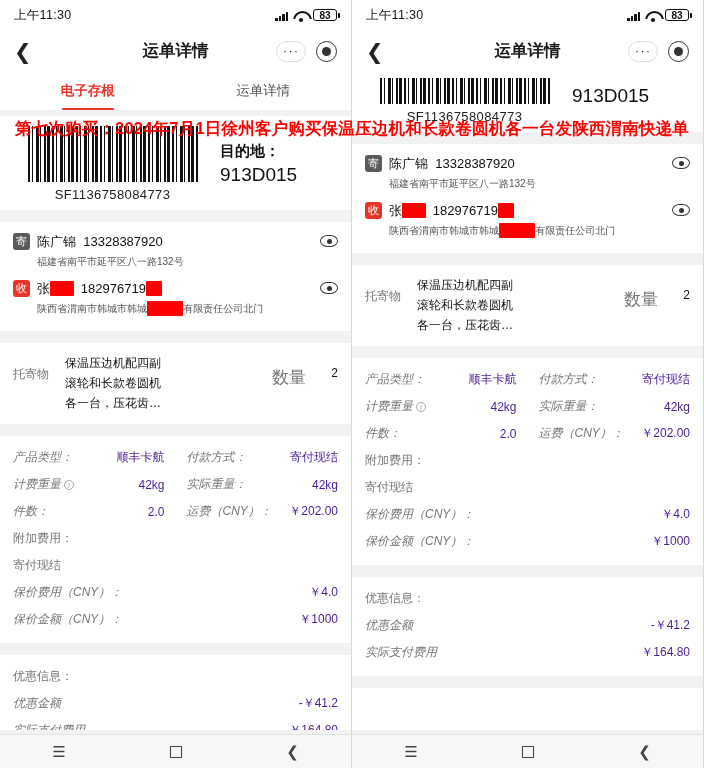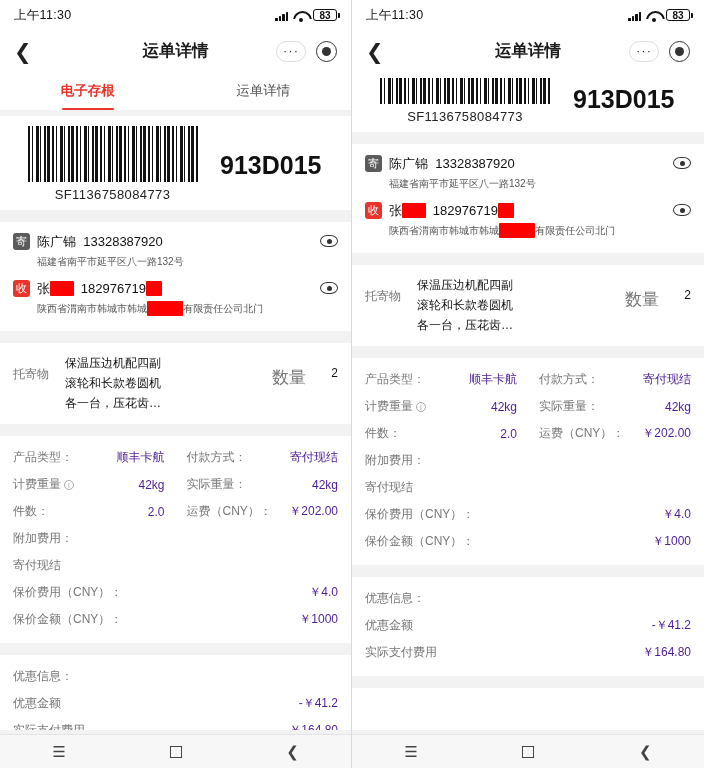--- a/index.html
+++ b/index.html
@@ -128,21 +128,21 @@
       #111 16px, #111 18px, #fff 18px, #fff 19px,
       #111 19px, #111 22px, #fff 22px, #fff 24px);
   }
   .barcode-num {
     font-size: 13px; color:#222; margin-top: 5px; letter-spacing:.4px;
   }
   .dest {
     width: 126px; padding-left: 8px;
   }
   .dest-label { font-size: 15px; font-weight:bold; color:#111; }
-  .dest-code { font-size: 25px; font-weight:bold; color:#111; margin-top:3px;}
+  .dest-code { font-size: 19px; font-weight:normal; color:#111; margin-top:3px;}
 
   
   .barcode-top {
     padding: 6px 13px 8px; display:flex; align-items:flex-start;
   }
 
   
   .addr-block { padding: 10px 13px 12px; }
   .addr-row { display:flex; align-items:flex-start; margin-bottom: 3px; }
   .badge {
@@ -171,21 +171,21 @@
   
   .goods { display:flex; padding: 11px 13px; align-items:flex-start;}
   .goods-label { width: 52px; font-size: 12px; color:#777; padding-top: 12px;}
   .goods-desc { flex:1; font-size: 12px; color:#111; line-height: 1.65;}
   .goods-qty-l { font-size: 17px; color:#777; width:42px; padding-top:12px;}
   .goods-qty-v { font-size: 12px; color:#111; padding-top:12px; text-align:right; width: 24px;}
 
   
   .info { padding: 8px 13px 10px; }
   .row { display:flex; align-items:center; min-height: 27px; }
-  .row .k { font-size: 12px; color:#777; }
+  .row .k { font-size: 12px; color:#777;font-style:italic; }
   .row .v { font-size: 12px; color:#4c1d95; }
   .half { flex:1; display:flex; align-items:center; justify-content:space-between; padding-right: 12px;}
   .half.right { padding-right:0; padding-left: 10px;}
   .full { flex:1; display:flex; align-items:center; justify-content:space-between;}
   .info-icon {
     display:inline-block; width:10px;height:10px;border:1px solid #aaa;border-radius:50%;
     font-size:8px; line-height:9px; text-align:center; color:#aaa; margin-left:3px;
   }
   .single { display:flex; align-items:center; min-height: 27px; font-size:12px; color:#777;}
 
@@ -247,20 +247,21 @@
         <div class="tab">运单详情</div>
       </div>
 
       <div class="card">
         <div class="barcode-row">
           <div class="barcode-wrap">
             <div class="barcode"></div>
             <div class="barcode-num">SF1136758084773</div>
           </div>
           <div class="dest">
+            <div class="dest-label">目的地：</div>
             <div class="dest-code">913D015</div>
           </div>
         </div>
       </div>
 
       <div class="sep"></div>
 
       <div class="card addr-block">
         <div class="addr-row">
           <span class="badge send">寄</span>
@@ -528,13 +529,14 @@
       </div>
     </div>
 
     <div class="botnav">
       <span>☰</span>
       <span class="sq"></span>
       <span>❮</span>
     </div>
   </div>
 
+  <div class="annotation">第七次购买：2024年7月1日徐州客户购买保温压边机和长款卷圆机各一台发陕西渭南快递单</div>
 </div>
 
 </body></html>

